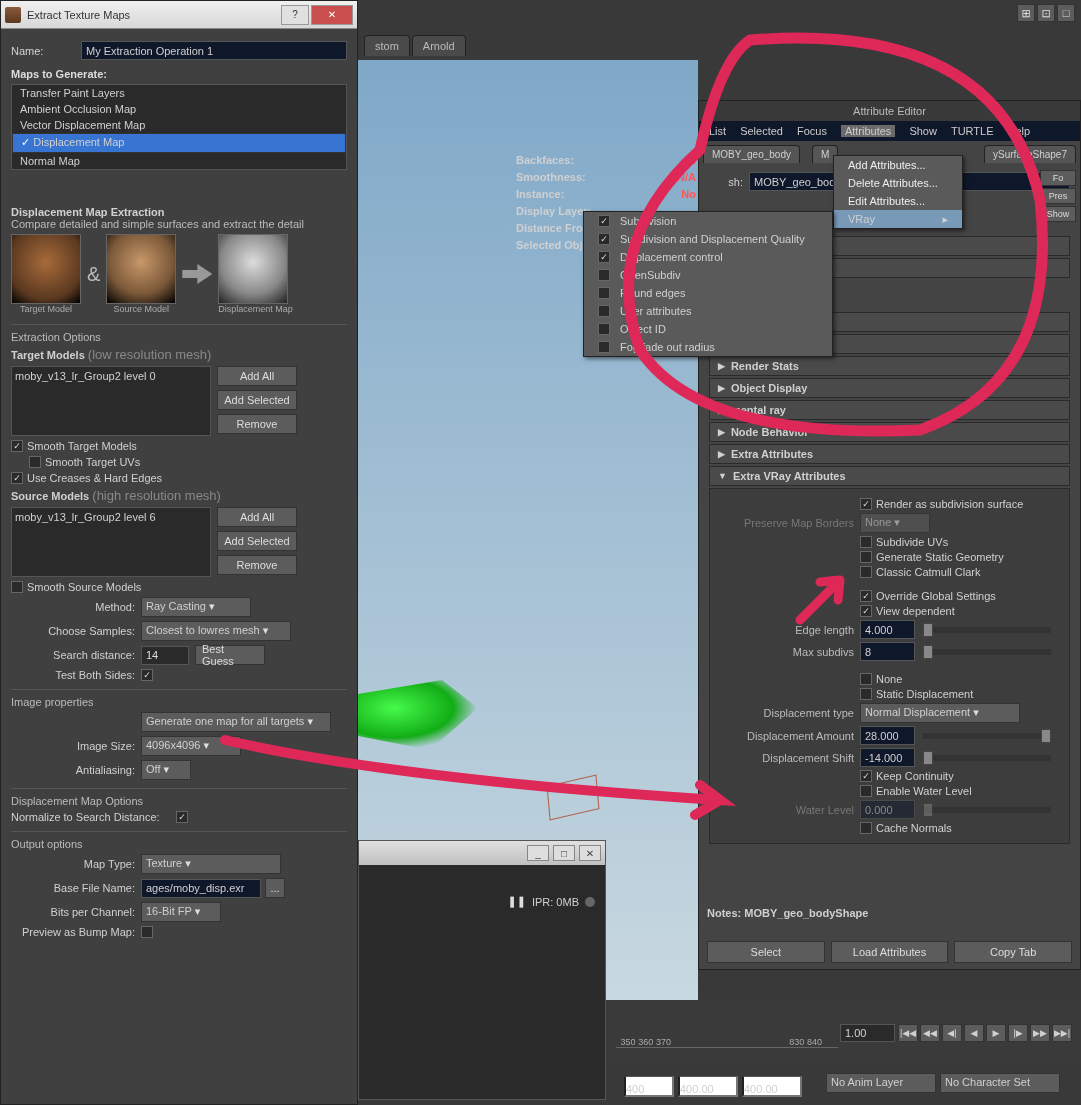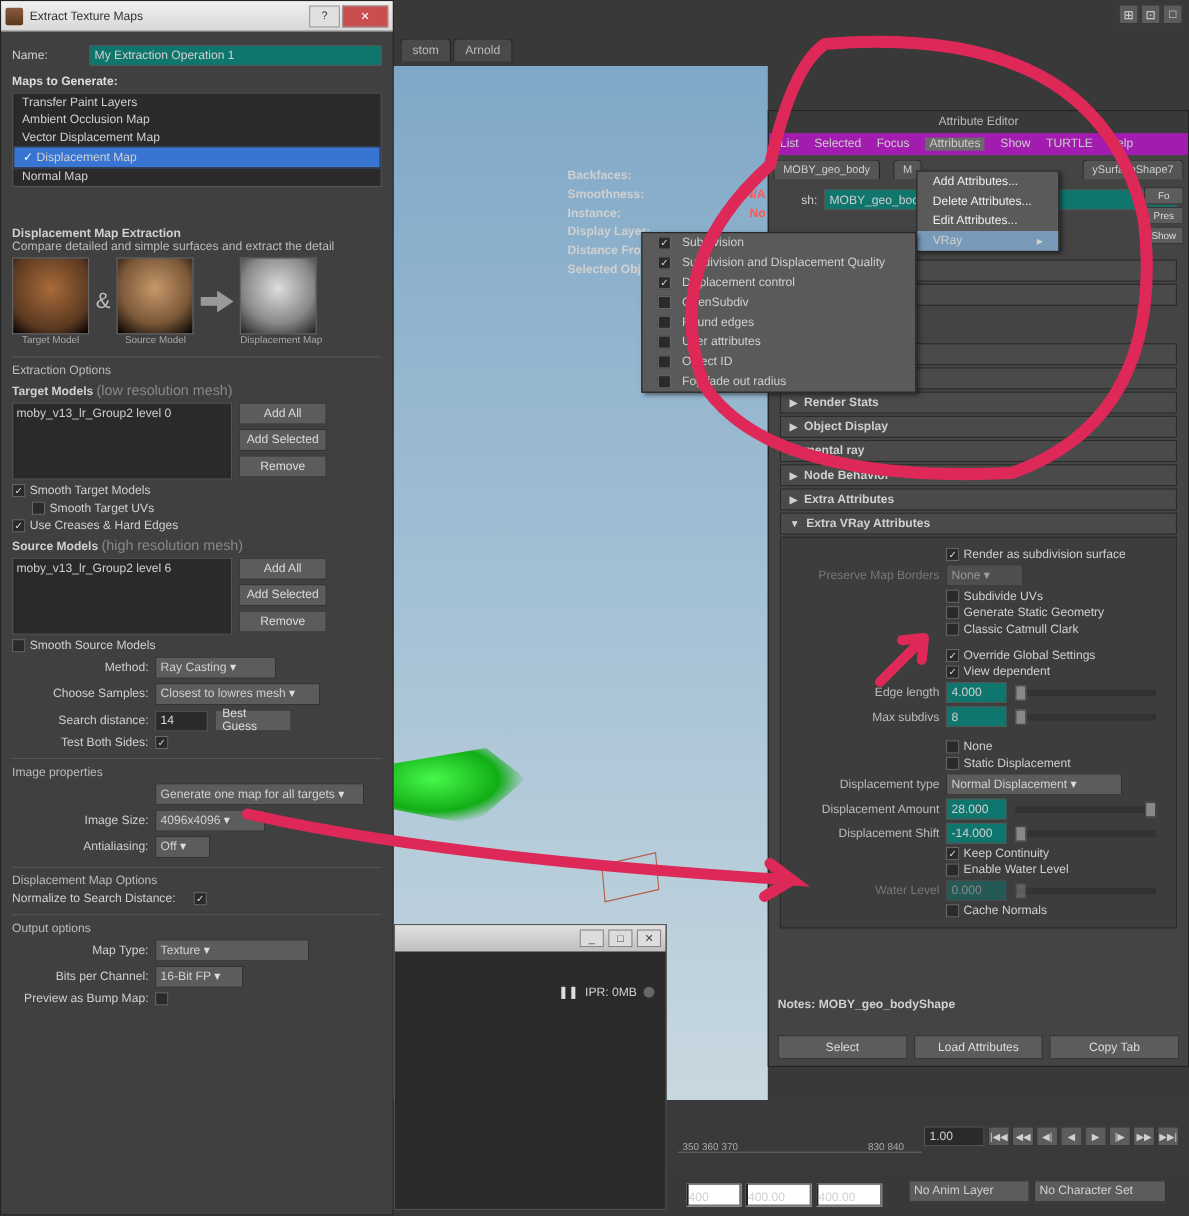--- a/index.html
+++ b/index.html
@@ -8,21 +8,21 @@
 .dlg-titlebar { height: 28px; background: linear-gradient(#f0f0f0,#d8d8d8); display: flex; align-items: center; padding: 0 4px; border-bottom: 1px solid #888; }
 .dlg-titlebar .t { color: #333; font-weight: normal; }
 .dlg-titlebar .ctrls { margin-left: auto; display: flex; }
 .dlg-titlebar .wbtn { width: 28px; height: 20px; border: 1px solid #999; margin-left: 2px; background: #e0e0e0; display: flex; align-items: center; justify-content: center; color: #333; font-size: 10px; }
 .dlg-titlebar .wbtn.close { background: #c94f4f; color: #fff; width: 42px; }
 .dlg-body { padding: 8px 10px; }
 .row { display: flex; align-items: center; margin: 4px 0; }
 .row label { text-align: right; padding-right: 6px; }
 .row label.w70 { width: 70px; text-align: left; }
 .row label.w110 { width: 130px; }
-.txt { background: #0f766e; border: 1px solid #555; padding: 2px 4px; color: #d0d0d0; height: 19px; }
+.txt { background: #0f172a; border: 1px solid #555; padding: 2px 4px; color: #d0d0d0; height: 19px; }
 .sect-title { font-weight: bold; margin: 8px 0 4px; color: #ddd; }
 .listbox { background: #2a2a2a; border: 1px solid #555; width: 336px; }
 .listbox .item { padding: 2px 8px; }
 .listbox .item.sel { background: #3874d1; color: #fff; }
 .descbox { margin-top: 10px; }
 .descbox .h { font-weight: bold; margin-top: 36px; }
 .descbox .s { color: #bbb; }
 .imgs { display: flex; align-items: center; margin: 4px 0 10px; gap: 6px; }
 .imgs .thumb { width: 70px; height: 70px; background: #000; border: 1px solid #666; display: flex; align-items: center; justify-content: center; }
 .imgs .thumb.head1 { background: radial-gradient(circle at 50% 40%, #a86b3a 0%, #5a3820 70%, #000 100%); }
@@ -55,21 +55,21 @@
 .camicon { position: absolute; left: 190px; top: 720px; width: 50px; height: 35px; border: 1px solid #b0604a; transform: skewY(-8deg) rotate(-5deg); }
 
 .ipr { position: absolute; left: 0; top: 840px; width: 248px; height: 260px; background: #2a2a2a; border: 1px solid #555; }
 .ipr-title { height: 24px; background: linear-gradient(#e0e0e0,#c0c0c0); display: flex; justify-content: flex-end; align-items: center; padding: 0 4px; gap: 4px; }
 .ipr-title .wctl { width: 22px; height: 16px; border: 1px solid #888; background: #ddd; display: flex; align-items: center; justify-content: center; font-size: 10px; color: #444; }
 .ipr-body { padding: 30px 10px; display: flex; justify-content: flex-end; align-items: center; gap: 6px; }
 .ipr-body .pause { color: #ddd; }
 
 .attreditor { position: absolute; left: 340px; top: 100px; width: 383px; height: 870px; background: #444; border: 1px solid #222; }
 .ae-title { text-align: center; padding: 4px; color: #bbb; background: #393939; }
-.ae-menu { display: flex; gap: 14px; padding: 4px 10px; background: #a21caf; align-items: flex-end; }
+.ae-menu { display: flex; gap: 14px; padding: 4px 10px; background: #0f172a; align-items: flex-end; }
 .ae-menu span { color: #ccc; }
 .ae-menu span.hl { background: #6a6a6a; padding: 0 4px; }
 .ae-tabs { display: flex; gap: 12px; padding: 4px 4px 0; }
 .ae-tab { background: #555; border: 1px solid #222; border-bottom: none; padding: 3px 8px; border-radius: 4px 4px 0 0; font-size: 10px; }
 .ae-body { padding: 6px 10px 0; }
 .ae-row { display: flex; align-items: center; margin: 3px 0; }
 .ae-row label { width: 40px; text-align: right; padding-right: 6px; }
 .ae-row .txt { flex: 1; }
 .coll { background: #4a4a4a; border: 1px solid #2a2a2a; margin: 2px 0; padding: 3px 8px; display: flex; align-items: center; gap: 6px; font-weight: bold; color: #ddd; }
 .coll .tri { font-size: 9px; }
@@ -232,20 +232,25 @@
         </div>
     </div>
 
     <div class="frame">
       <div class="frame-title">Output options</div>
       <div class="row">
           <label class="w110">Map Type:</label>
           <div class="sel" style="width:140px"><span>Texture</span> ▾</div>
         </div>
       <div class="row">
+          <label class="w110">Base File Name:</label>
+          <input class="txt" style="width: 120px;" value="ages/moby_disp.exr">
+          <div class="btn" style="width:20px;margin-left:4px">...</div>
+        </div>
+      <div class="row">
           <label class="w110">Bits per Channel:</label>
           <div class="sel" style="width:80px"><span>16-Bit FP</span> ▾</div>
         </div>
       <div class="row">
           <label class="w110">Preview as Bump Map:</label>
           <span class="chk"></span>
         </div>
     </div>
   </div>
 </div>

